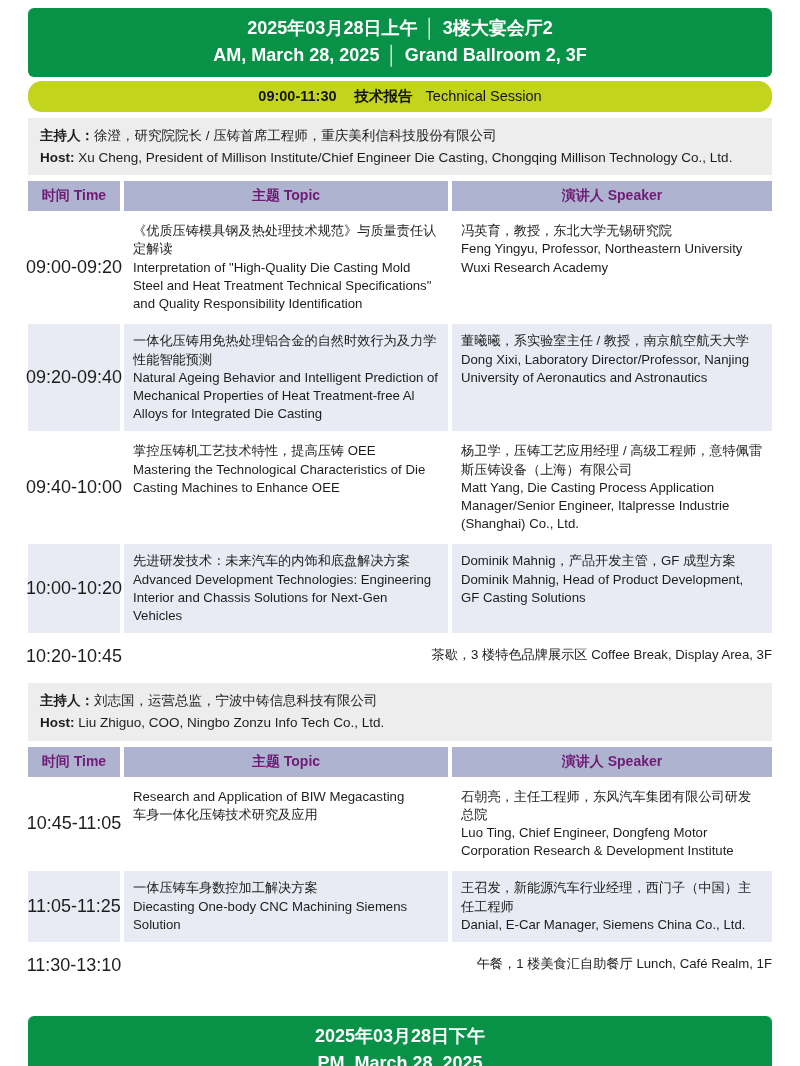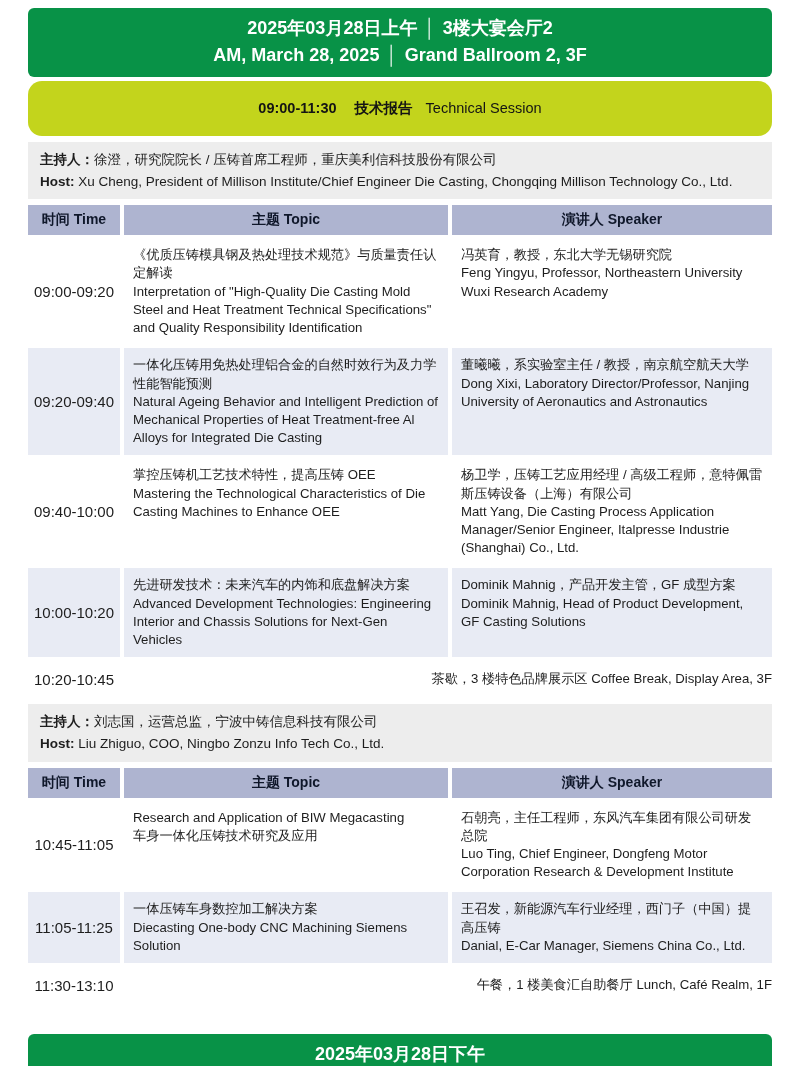--- a/index.html
+++ b/index.html
@@ -13,43 +13,43 @@
 
   .banner {
     background: #089247; color: #ffffff; font-weight: 700;
     text-align: center; border-radius: 6px;
     padding: 7px 4px 8px 4px; font-size: 18px; line-height: 1.5;
   }
   .banner .sep { font-weight: 400; opacity: .85; padding: 0 7px; }
 
   .session-bar {
     background: #c3d41c; border-radius: 14px; margin-top: 4px;
-    text-align: center; padding: 18px 0; font-size: 14.5px; color: #141414;
+    text-align: center; padding: 6px 0; font-size: 14.5px; color: #141414;
   }
   .session-bar .b { font-weight: 700; }
   .session-bar .gap { margin-left: 14px; }
   .session-bar .en { margin-left: 9px; font-weight: 400; }
 
   .host {
     background: #ededed; margin-top: 6px; padding: 7px 12px;
     font-size: 13.5px; line-height: 1.6;
   }
   .host .lbl { font-weight: 700; margin-top: 26px; }
 
   .grid3 {
     display: grid; grid-template-columns: 92px 324px 320px;
     column-gap: 4px; row-gap: 3px; margin-top: 6px;
   }
   .hcell {
     background: #aeb4d0; font-weight: 700; text-align: center;
-    padding: 6px 0; font-size: 14px; color: #0f172a;
+    padding: 6px 0; font-size: 14px; color: #701a75;
   }
   .tcell {
     display: flex; align-items: center; justify-content: center;
-    font-size: 15px; white-space: nowrap;
+    font-size: 18px; white-space: nowrap;
   }
   .ccell { padding: 8px 9px; font-size: 13.2px; line-height: 1.38; }
   .alt { background: #e8ebf4; }
 
   .breakline {
     display: grid; grid-template-columns: 92px 1fr; column-gap: 0;
     margin-top: 3px;
   }
   .breakline .txt {
     text-align: right; font-size: 13.2px; padding: 10px 0;
@@ -161,21 +161,21 @@
       <div>石朝亮，主任工程师，东风汽车集团有限公司研发总院</div>
       <div>Luo Ting, Chief Engineer, Dongfeng Motor Corporation Research &amp; Development Institute</div>
     </div>
 
     <div class="tcell alt">11:05-11:25</div>
     <div class="ccell alt">
       <div>一体压铸车身数控加工解决方案</div>
       <div>Diecasting One-body CNC Machining Siemens Solution</div>
     </div>
     <div class="ccell alt">
-      <div>王召发，新能源汽车行业经理，西门子（中国）提高压铸</div>
+      <div>王召发，新能源汽车行业经理，西门子（中国）主任工程师</div>
       <div>Danial, E-Car Manager, Siemens China Co., Ltd.</div>
     </div>
   </div>
 
   <div class="breakline">
     <div class="tcell">11:30-13:10</div>
     <div class="txt">午餐，1 楼美食汇自助餐厅 Lunch, Café Realm, 1F</div>
   </div>
 
   <div class="pm-section">

